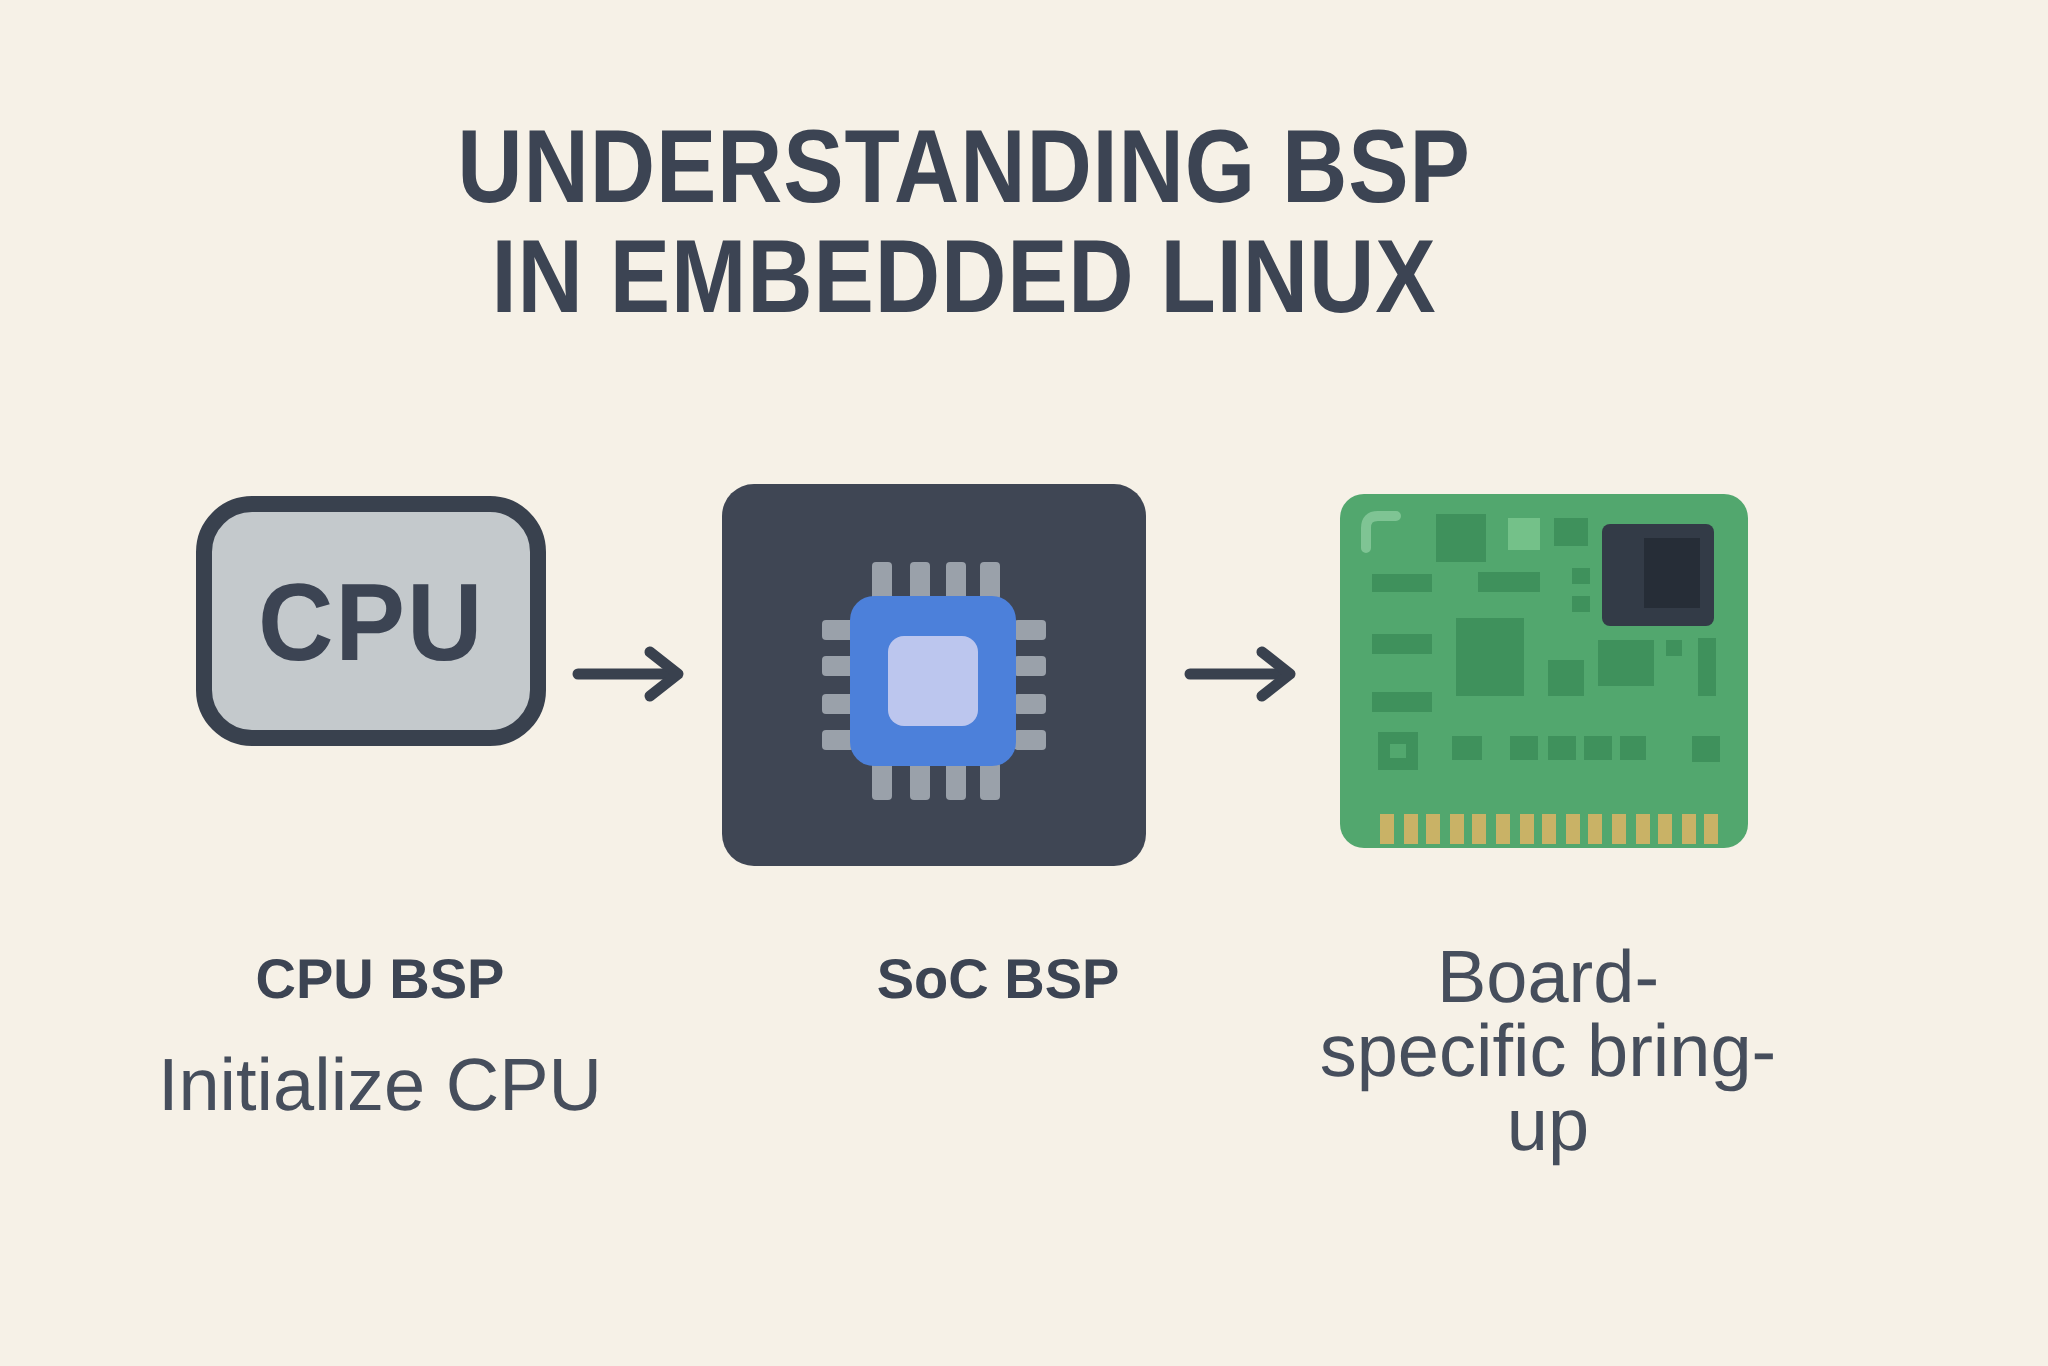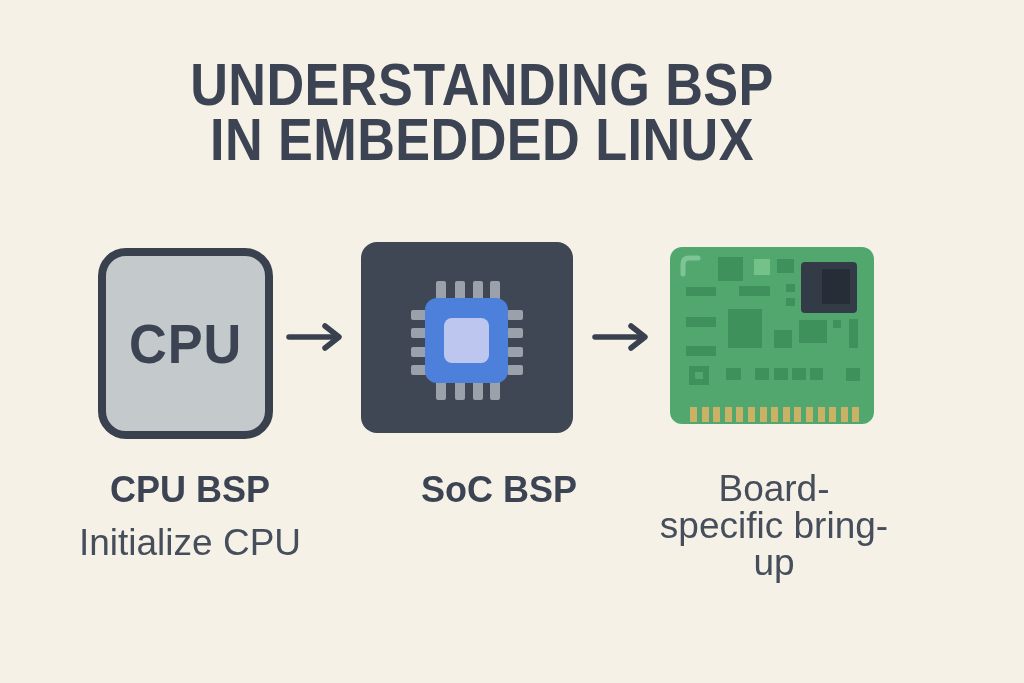--- a/index.html
+++ b/index.html
@@ -14,35 +14,35 @@
 
   
   .title {
     position: absolute;
     left: 82px;
     top: 57px;
     width: 800px;
     text-align: center;
     color: #3c4453;
     font-weight: bold;
-    font-size: 60px;
+    font-size: 52px;
     line-height: 55px;
     letter-spacing: 0.5px;
   }
   .title-line {
     transform: scaleX(0.87);
     transform-origin: 50% 50%;
     white-space: nowrap;
   }
 
   
   .cpu-box {
     position: absolute;
     left: 98px; top: 248px;
-    width: 175px; height: 191px;
+    width: 175px; height: 125px;
     box-sizing: border-box;
     background: #c4c9cc;
     border: 8px solid #39414e;
     border-radius: 28px;
     display: flex; align-items: center; justify-content: center;
   }
   .cpu-text {
     font-size: 55px;
     font-weight: bold;
     color: #3c4453;
@@ -75,21 +75,21 @@
     top: 470px;
     width: 300px;
     transform: translateX(-50%);
     text-align: center;
   }
   .stage-label.col-1 { left: 190px; }
   .stage-label.col-2 { left: 499px; }
   .stage-label.col-3 { left: 774px; }
   .stage-heading {
     margin: 0 0 14px 0;
-    font-size: 36px;
+    font-size: 28px;
     line-height: 40px;
     font-weight: bold;
     color: #3c4453;
   }
   .stage-desc {
     margin: 0 auto;
     width: 230px;
     font-size: 37px;
     line-height: 37px;
     font-weight: 400;

